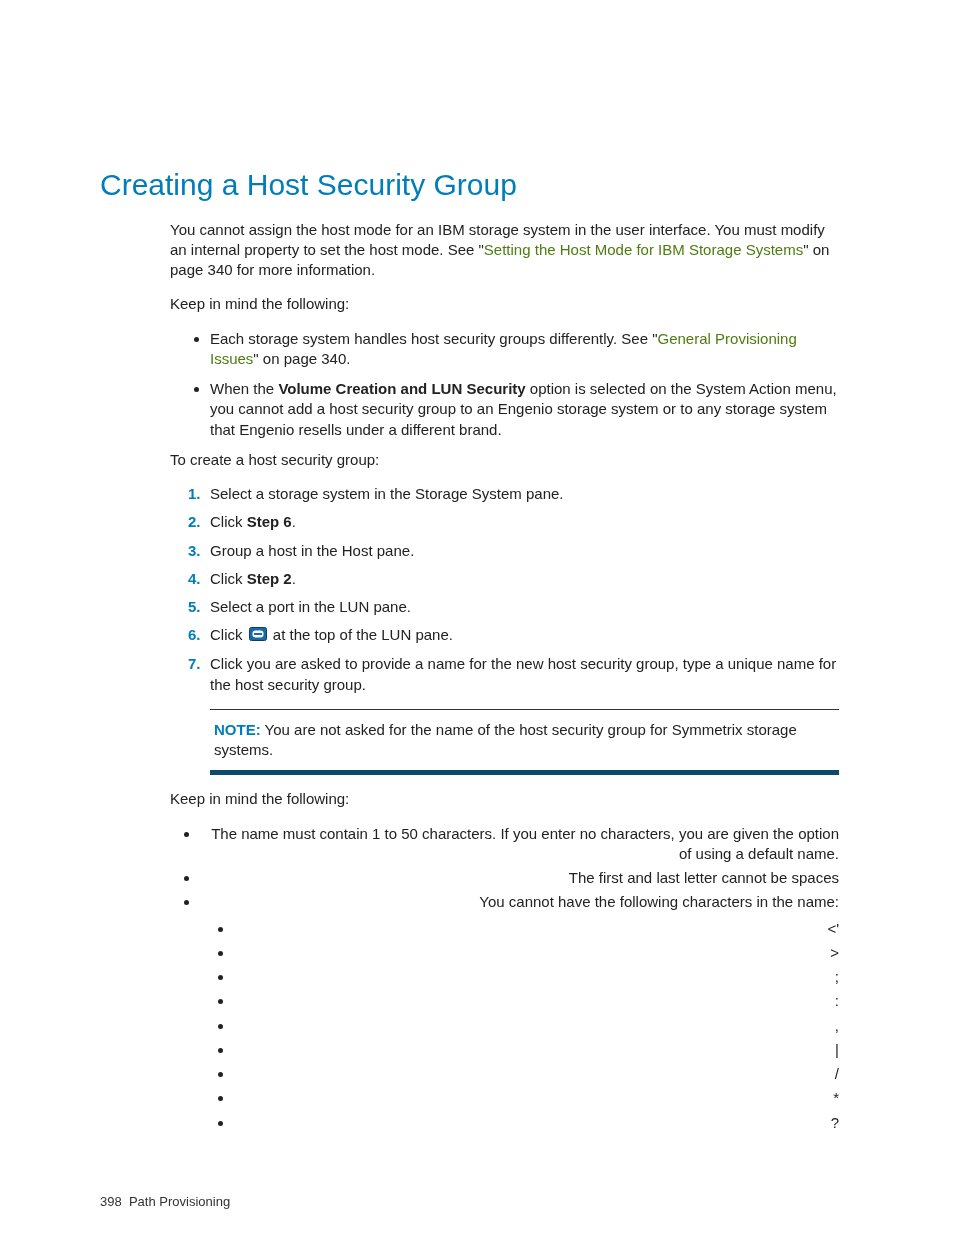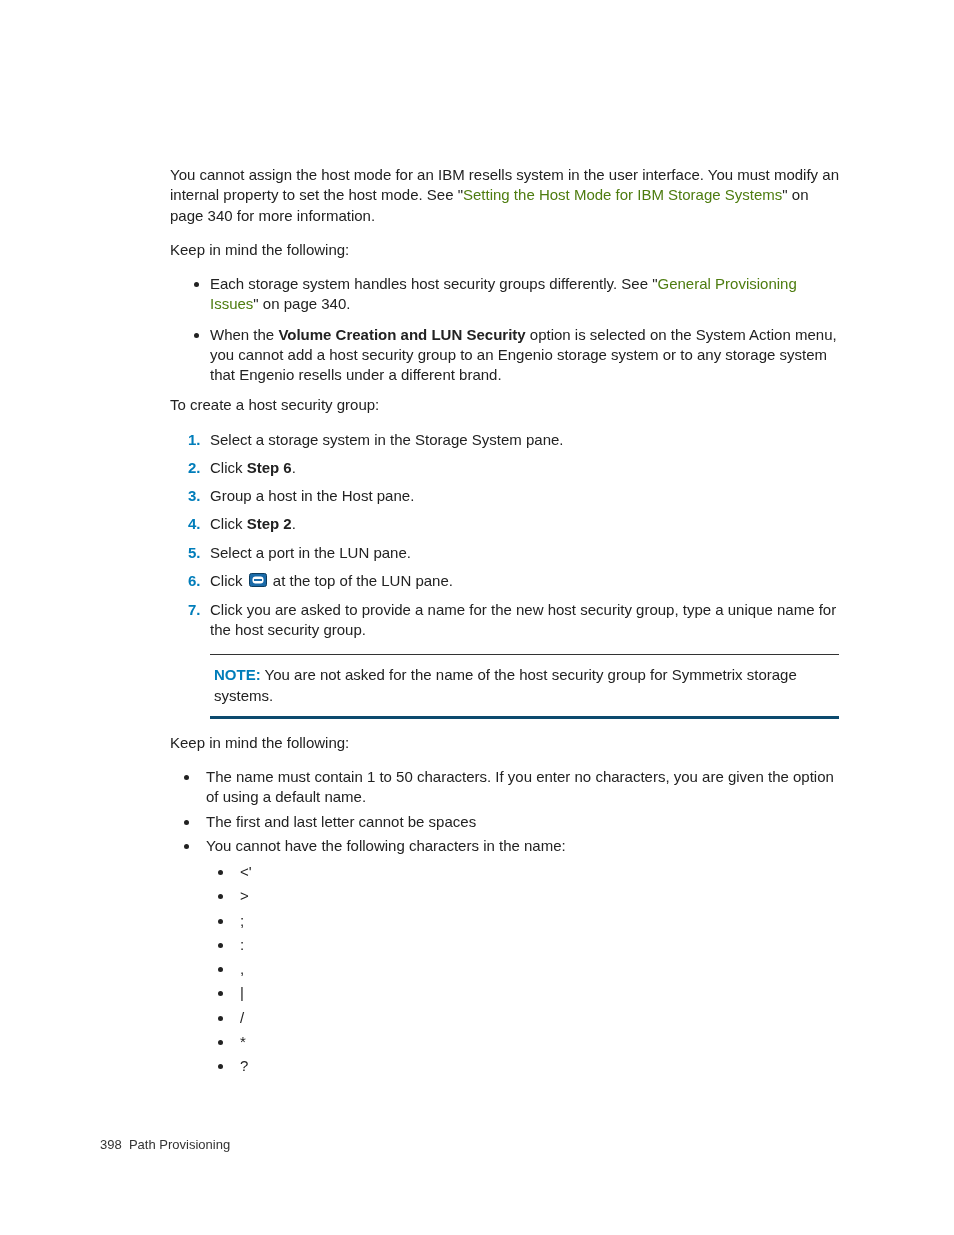--- a/index.html
+++ b/index.html
@@ -36,20 +36,21 @@
     padding-left: 40px;
   }
   ul.bullets > li {
     margin-bottom: 10px;
     padding-left: 0;
   }
   ul.sub-bullets {
     list-style: disc;
     margin: 6px 0 0 0;
     padding-left: 30px;
+    text-align: right;
   }
   ul.sub-bullets > li {
     margin-bottom: 4px;
     padding-left: 6px;
   }
   ul.sub-bullets2 {
     list-style: disc;
     margin: 6px 0 0 0;
     padding-left: 28px;
   }
@@ -71,21 +72,21 @@
     position: absolute;
     left: -4px;
     top: 0;
     color: #007dba;
     font-weight: bold;
   }
   .bold { font-weight: bold; }
   .note-box {
     margin: 14px 0 14px 40px;
     border-top: 1px solid #333;
-    border-bottom: 3px solid #0c4a6e;
+    border-bottom: 5px solid #0c4a6e;
     padding: 10px 4px;
   }
   .note-label {
     color: #007dba;
     font-weight: bold;
   }
   .icon-inline {
     display: inline-block;
     vertical-align: middle;
     margin: 0 2px;
@@ -93,25 +94,26 @@
   .footer {
     margin-top: 60px;
     font-size: 13px;
     color: #333;
   }
 </style>
 </head>
 <body>
 
 <div class="page">
+  <h1>Creating a Host Security Group</h1>
 
   <div class="body-indent">
 
     <p>
-      <span>You cannot assign the host mode for an IBM resells system in the user interface. You must modify an internal property to set the host mode. See "</span><span class="link">Setting the Host Mode for IBM Storage Systems</span><span>" on page 340 for more information.</span>
+      <span>You cannot assign the host mode for an IBM storage system in the user interface. You must modify an internal property to set the host mode. See "</span><span class="link">Setting the Host Mode for IBM Storage Systems</span><span>" on page 340 for more information.</span>
     </p>
 
     <p>Keep in mind the following:</p>
 
     <ul class="bullets">
       <li>
         <span>Each storage system handles host security groups differently. See "</span><span class="link">General Provisioning Issues</span><span>" on page 340.</span>
       </li>
       <li>
         <span>When the </span><span class="bold">Volume Creation and LUN Security</span><span> option is selected on the System Action menu, you cannot add a host security group to an Engenio storage system or to any storage system that Engenio resells under a different brand.</span>

